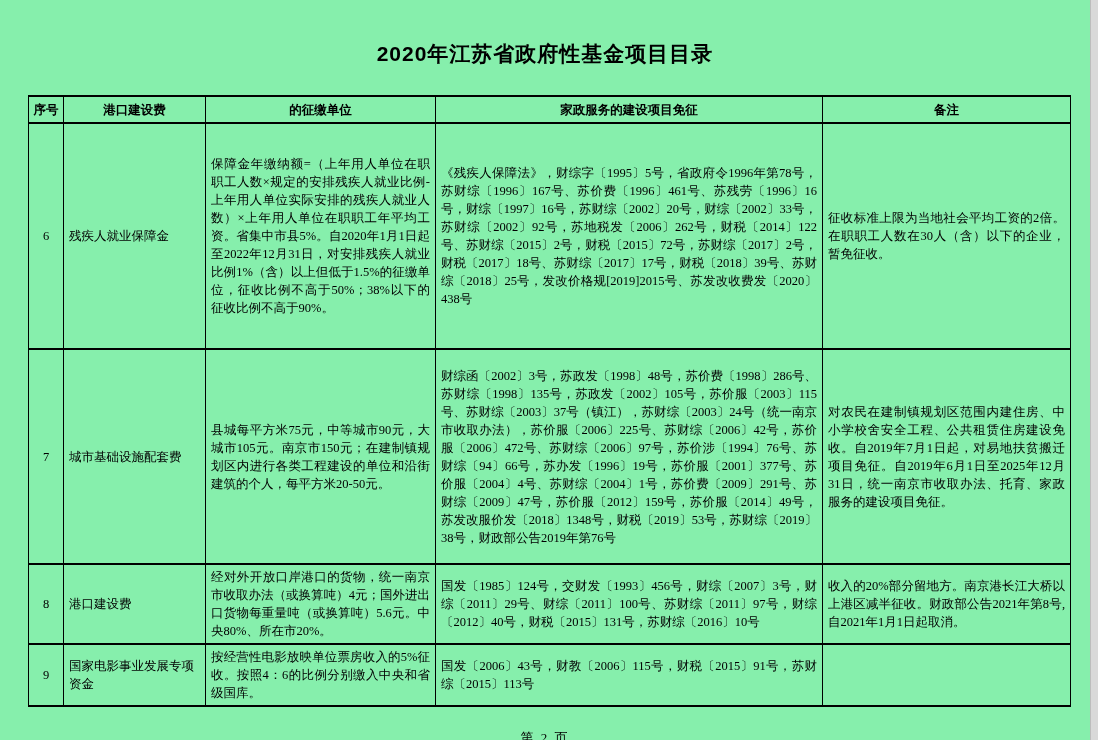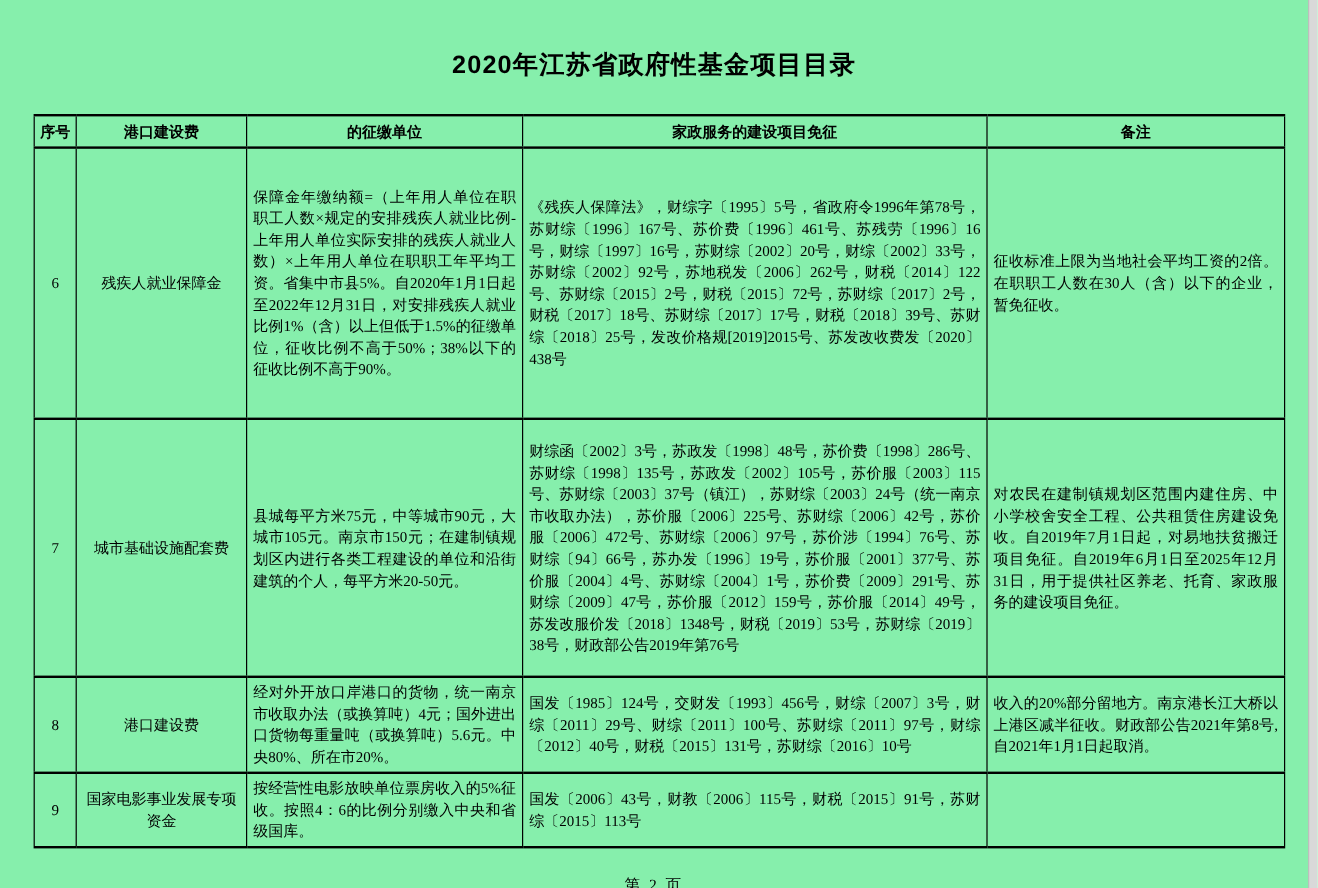--- a/index.html
+++ b/index.html
@@ -48,21 +48,21 @@
     line-height: 18px;
     padding: 3px 5px;
     overflow: hidden;
   }
   table.catalog th {
     font-weight: 700;
     text-align: center;
     padding: 2px;
   }
   td.c-no { text-align: center; }
-  td.c-name { text-align: center; padding-left: 7px; }
+  td.c-name { text-align: left; padding-left: 7px; }
   td.c-text { text-align: justify; }
   tr.hdr    { height: 27px; }
   tr.row-6  { height: 226px; }
   tr.row-7  { height: 215px; }
   tr.row-8  { height: 80px; }
   tr.row-9  { height: 61px; }
   .page-footer {
     position: absolute;
     top: 729px; left: 0;
     width: 1090px;
@@ -101,21 +101,21 @@
         <td class="c-text">保障金年缴纳额=（上年用人单位在职职工人数×规定的安排残疾人就业比例-上年用人单位实际安排的残疾人就业人数）×上年用人单位在职职工年平均工资。省集中市县5%。自2020年1月1日起至2022年12月31日，对安排残疾人就业比例1%（含）以上但低于1.5%的征缴单位，征收比例不高于50%；38%以下的征收比例不高于90%。</td>
         <td class="c-text">《残疾人保障法》，财综字〔1995〕5号，省政府令1996年第78号，苏财综〔1996〕167号、苏价费〔1996〕461号、苏残劳〔1996〕16号，财综〔1997〕16号，苏财综〔2002〕20号，财综〔2002〕33号，苏财综〔2002〕92号，苏地税发〔2006〕262号，财税〔2014〕122号、苏财综〔2015〕2号，财税〔2015〕72号，苏财综〔2017〕2号，财税〔2017〕18号、苏财综〔2017〕17号，财税〔2018〕39号、苏财综〔2018〕25号，发改价格规[2019]2015号、苏发改收费发〔2020〕438号</td>
         <td class="c-text">征收标准上限为当地社会平均工资的2倍。在职职工人数在30人（含）以下的企业，暂免征收。</td>
       </tr>
 
       <tr class="row-7">
         <td class="c-no">7</td>
         <td class="c-name">城市基础设施配套费</td>
         <td class="c-text">县城每平方米75元，中等城市90元，大城市105元。南京市150元；在建制镇规划区内进行各类工程建设的单位和沿街建筑的个人，每平方米20-50元。</td>
         <td class="c-text">财综函〔2002〕3号，苏政发〔1998〕48号，苏价费〔1998〕286号、苏财综〔1998〕135号，苏政发〔2002〕105号，苏价服〔2003〕115号、苏财综〔2003〕37号（镇江），苏财综〔2003〕24号（统一南京市收取办法），苏价服〔2006〕225号、苏财综〔2006〕42号，苏价服〔2006〕472号、苏财综〔2006〕97号，苏价涉〔1994〕76号、苏财综〔94〕66号，苏办发〔1996〕19号，苏价服〔2001〕377号、苏价服〔2004〕4号、苏财综〔2004〕1号，苏价费〔2009〕291号、苏财综〔2009〕47号，苏价服〔2012〕159号，苏价服〔2014〕49号，苏发改服价发〔2018〕1348号，财税〔2019〕53号，苏财综〔2019〕38号，财政部公告2019年第76号</td>
-        <td class="c-text">对农民在建制镇规划区范围内建住房、中小学校舍安全工程、公共租赁住房建设免收。自2019年7月1日起，对易地扶贫搬迁项目免征。自2019年6月1日至2025年12月31日，用于提供社区养老、托育、家政服务的建设项目免征。</td>
+        <td class="c-text">对农民在建制镇规划区范围内建住房、中小学校舍安全工程、公共租赁住房建设免收。自2019年7月1日起，对易地扶贫搬迁项目免征。自2019年6月1日至2025年12月31日，统一南京市收取办法、托育、家政服务的建设项目免征。</td>
       </tr>
 
       <tr class="row-8">
         <td class="c-no">8</td>
         <td class="c-name">港口建设费</td>
         <td class="c-text">经对外开放口岸港口的货物，统一南京市收取办法（或换算吨）4元；国外进出口货物每重量吨（或换算吨）5.6元。中央80%、所在市20%。</td>
         <td class="c-text">国发〔1985〕124号，交财发〔1993〕456号，财综〔2007〕3号，财综〔2011〕29号、财综〔2011〕100号、苏财综〔2011〕97号，财综〔2012〕40号，财税〔2015〕131号，苏财综〔2016〕10号</td>
         <td class="c-text">收入的20%部分留地方。南京港长江大桥以上港区减半征收。财政部公告2021年第8号,自2021年1月1日起取消。</td>
       </tr>
 

